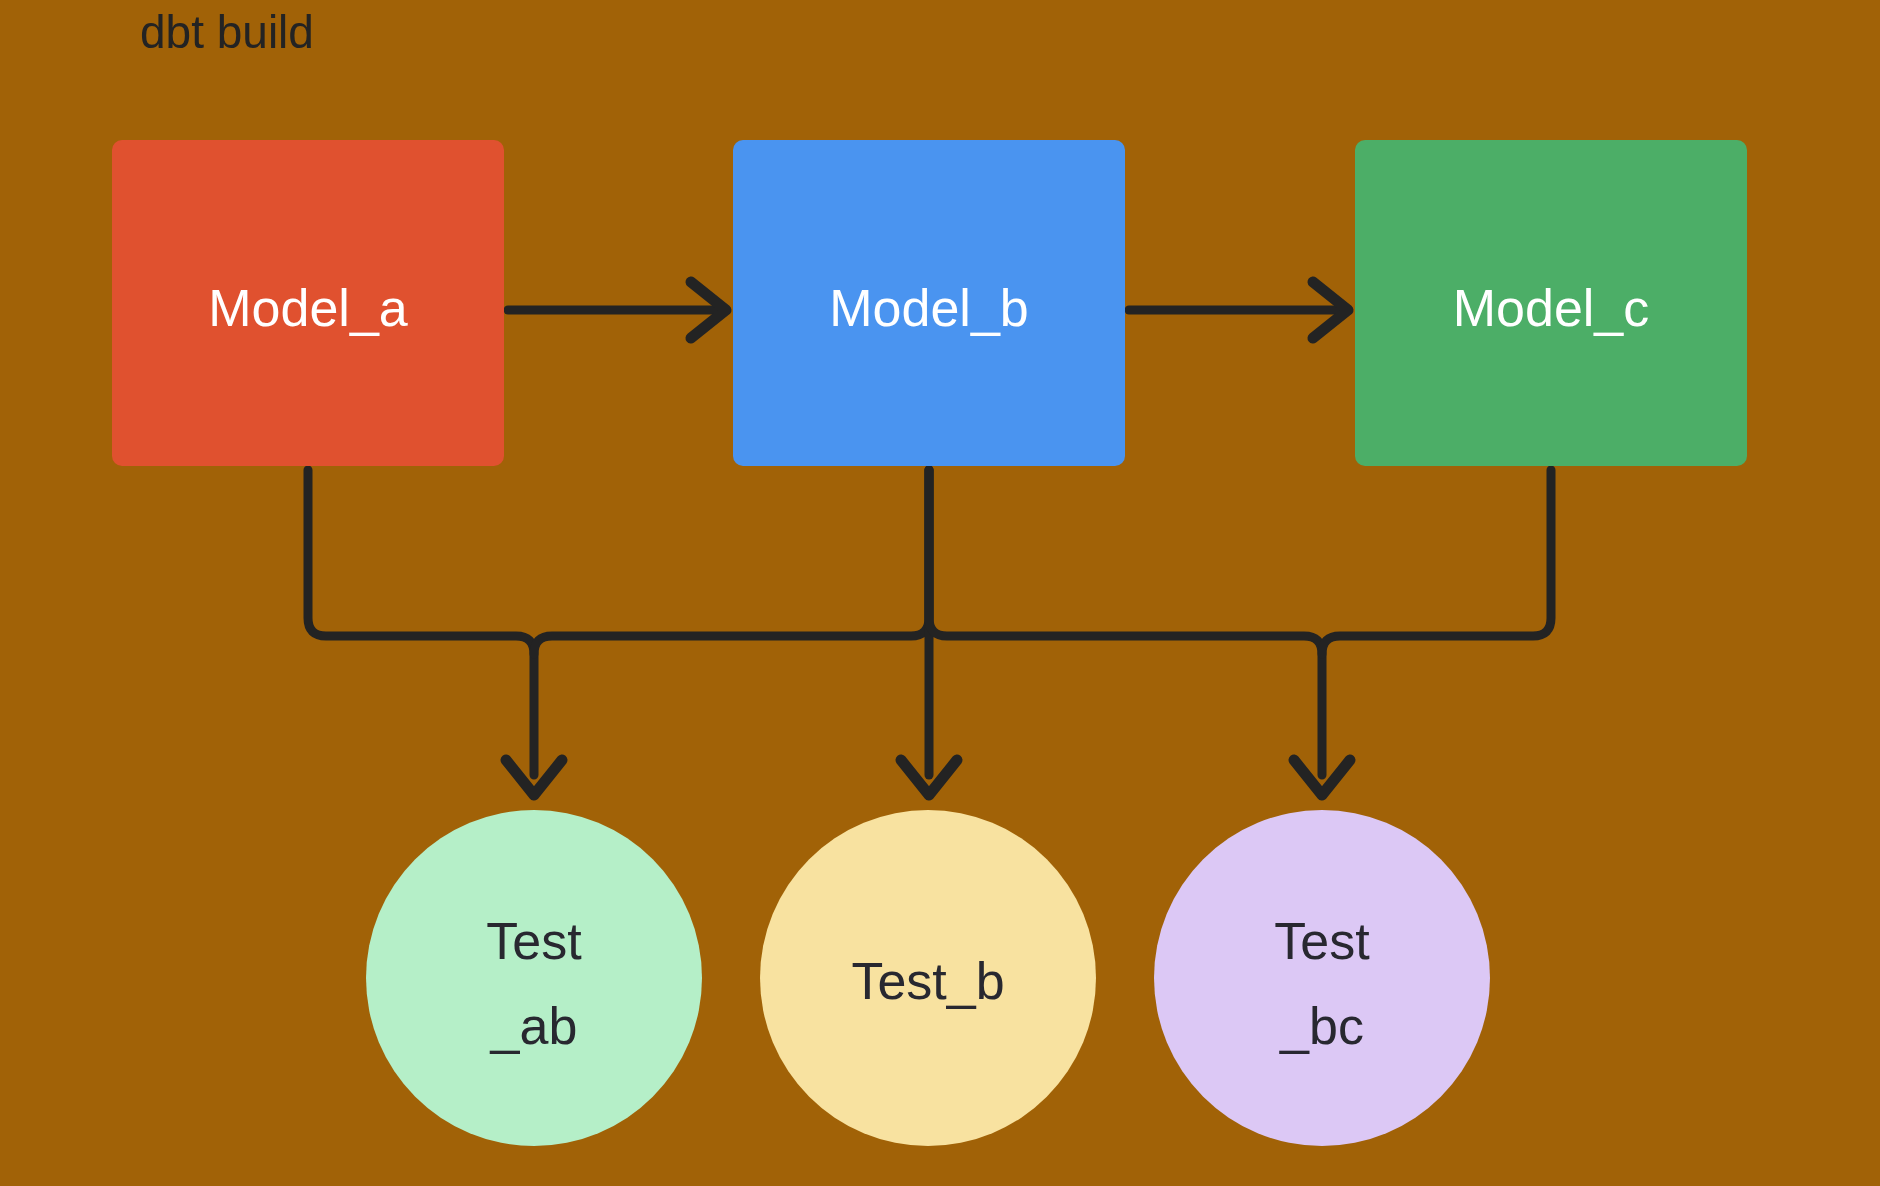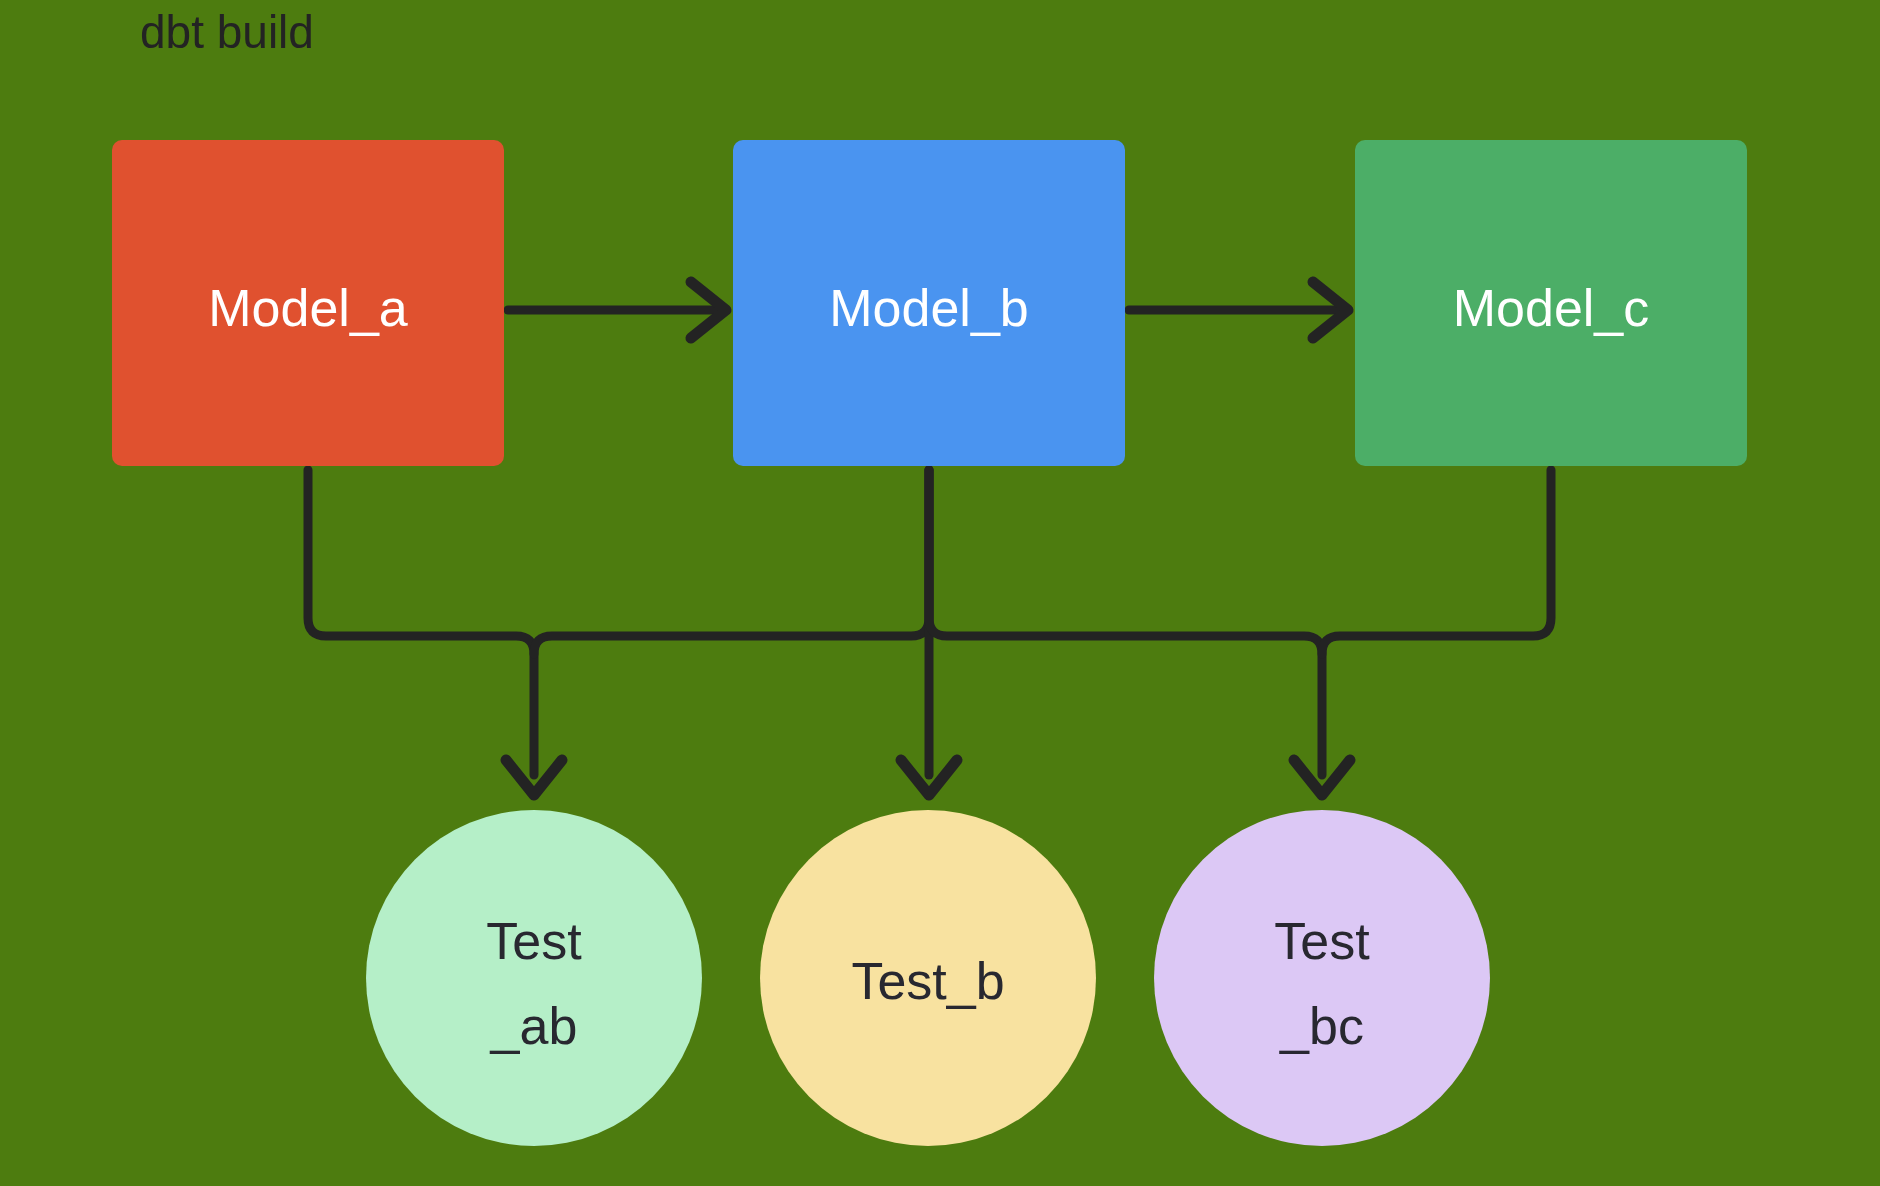--- a/index.html
+++ b/index.html
@@ -10,21 +10,21 @@
   body {
     width: 1880px;
     height: 1186px;
     font-family: "Liberation Sans", sans-serif;
     overflow: hidden;
   }
   #diagram-root {
     position: relative;
     width: 1880px;
     height: 1186px;
-    background: #4d7c0f;
+    background: #a16207;
   }
   svg.canvas {
     position: absolute;
     top: 0;
     left: 0;
     width: 1880px;
     height: 1186px;
     display: block;
   }
   .diagram-title {

